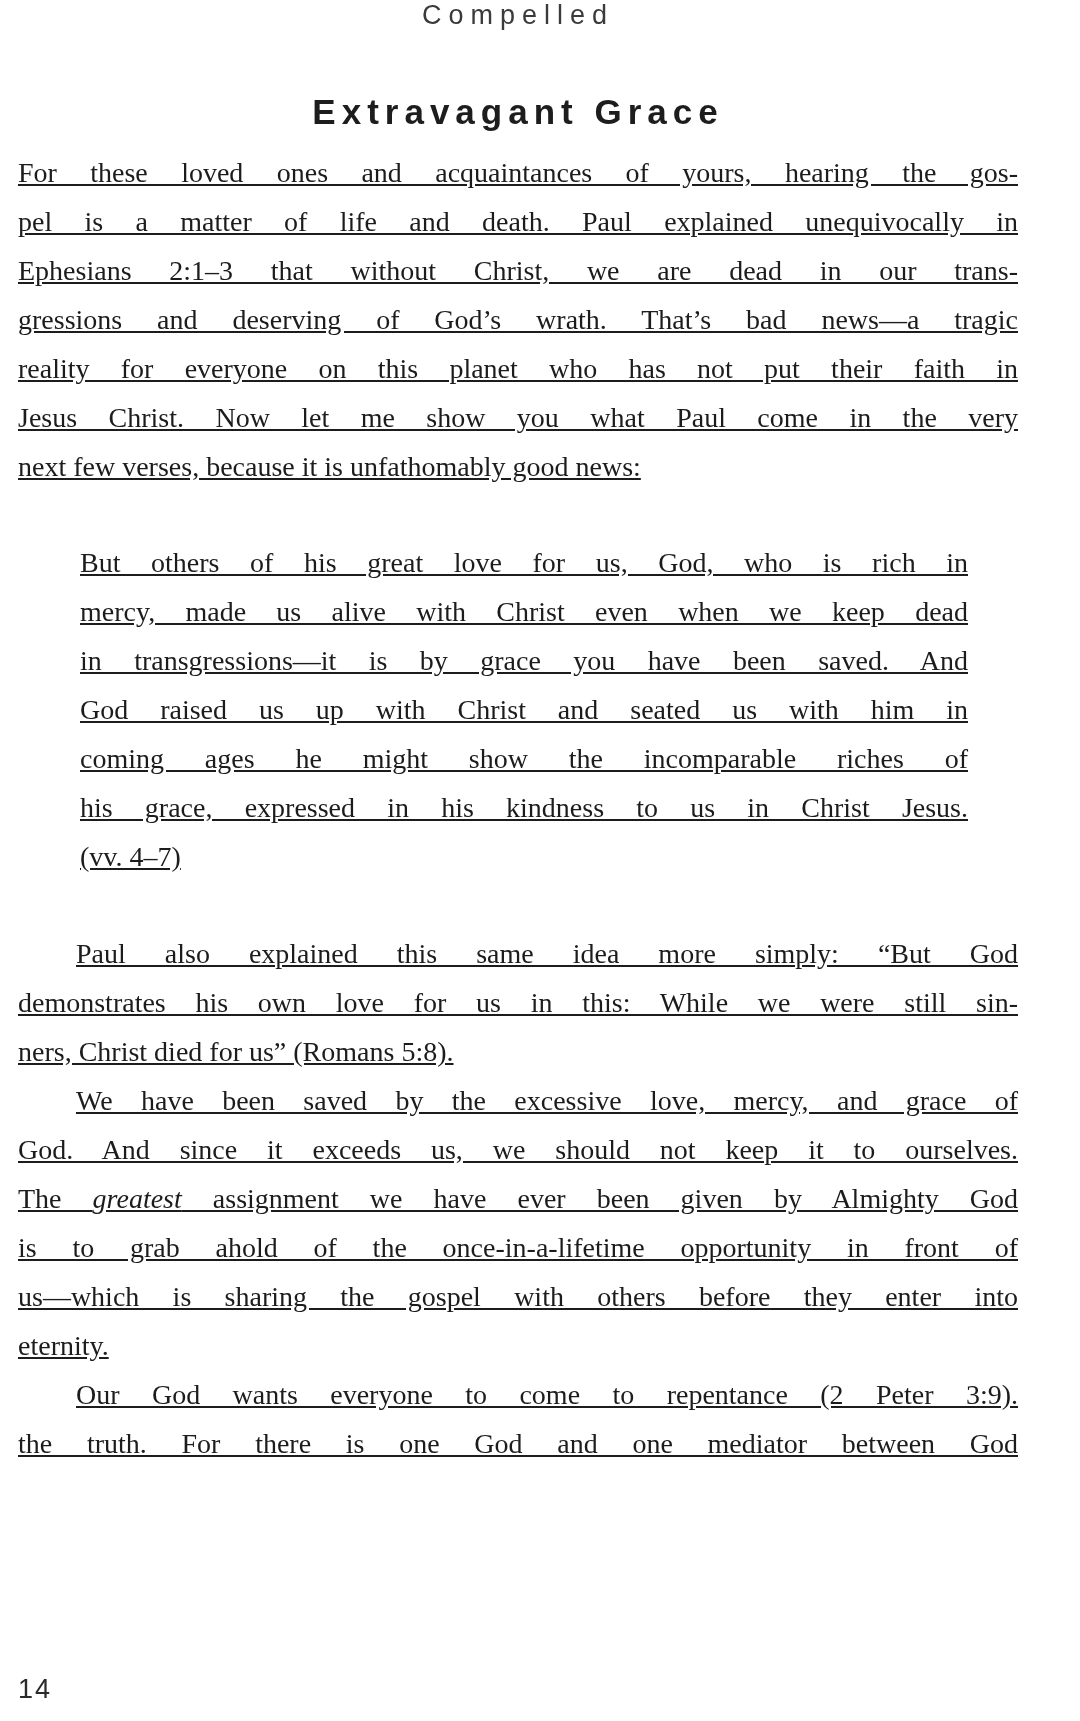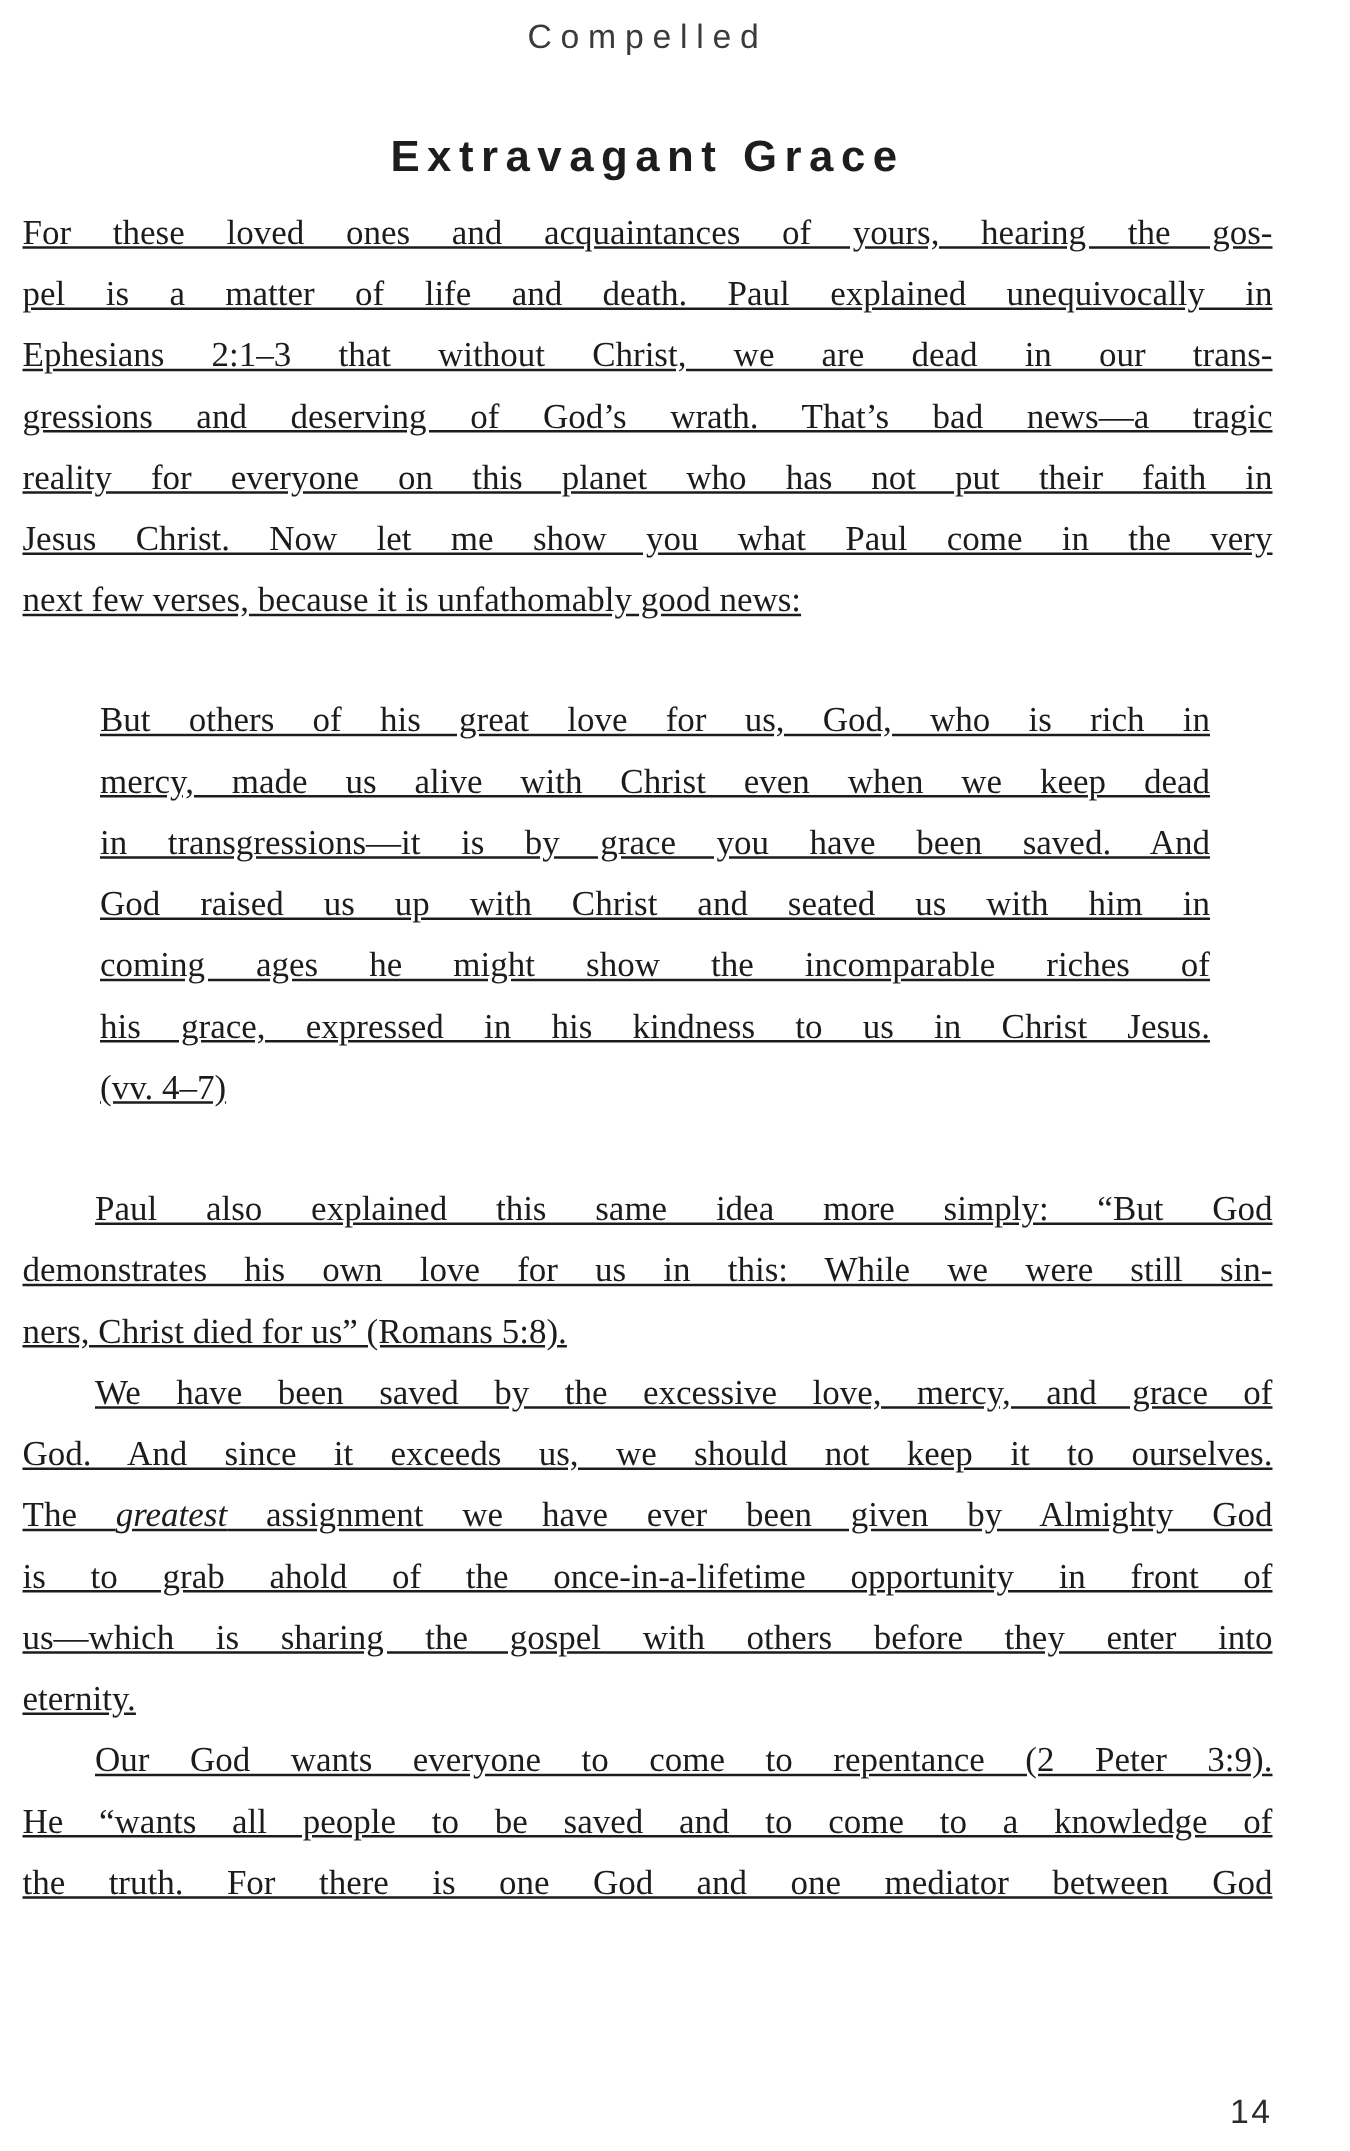--- a/index.html
+++ b/index.html
@@ -7,21 +7,21 @@
     padding: 0;
     background: #ffffff;
   }
   .page {
     position: relative;
     width: 1080px;
     height: 1721px;
     margin: 0 auto;
     background: #ffffff;
     box-sizing: border-box;
-    padding: 14px 62px 0 18px;
+    padding: 0 62px 0 18px;
     overflow: hidden;
     color: #1f1f1f;
   }
   .running-head {
     font-family: "Liberation Sans", sans-serif;
     font-size: 27px;
     line-height: 30px;
     letter-spacing: 7px;
     font-weight: 400;
     color: #3b3b3b;
@@ -53,21 +53,21 @@
   .ln.last { text-align-last: left; }
   .ln.ind { text-indent: 58px; }
   .block-quote {
     margin: 47px 50px 48px 62px;
   }
   .page-number {
     position: absolute;
     bottom: 16px;
     left: 18px;
     right: 62px;
-    text-align: right;
+    text-align: left;
     font-family: "Liberation Sans", sans-serif;
     font-size: 27px;
     letter-spacing: 2px;
     font-weight: 400;
     color: #2b2b2b;
   }
   em { font-style: italic; }
 </style>
 </head>
 <body>
@@ -110,21 +110,20 @@
       <div class="ln ind">We have been saved by the excessive love, mercy, and grace of</div>
       <div class="ln">God. And since it exceeds us, we should not keep it to ourselves.</div>
       <div class="ln"><span>The </span><em>greatest</em><span> assignment we have ever been given by Almighty God</span></div>
       <div class="ln">is to grab ahold of the once-in-a-lifetime opportunity in front of</div>
       <div class="ln">us—which is sharing the gospel with others before they enter into</div>
       <div class="ln last">eternity.</div>
     </div>
 
     <div class="para">
       <div class="ln ind">Our God wants everyone to come to repentance (2 Peter 3:9).</div>
-      <div class="ln">He “wants all people to be saved and to come to a knowledge of</div>
       <div class="ln">the truth. For there is one God and one mediator between God</div>
     </div>
 
   </div>
 
   <div class="page-number">14</div>
 
 </div>
 
 </body></html>

